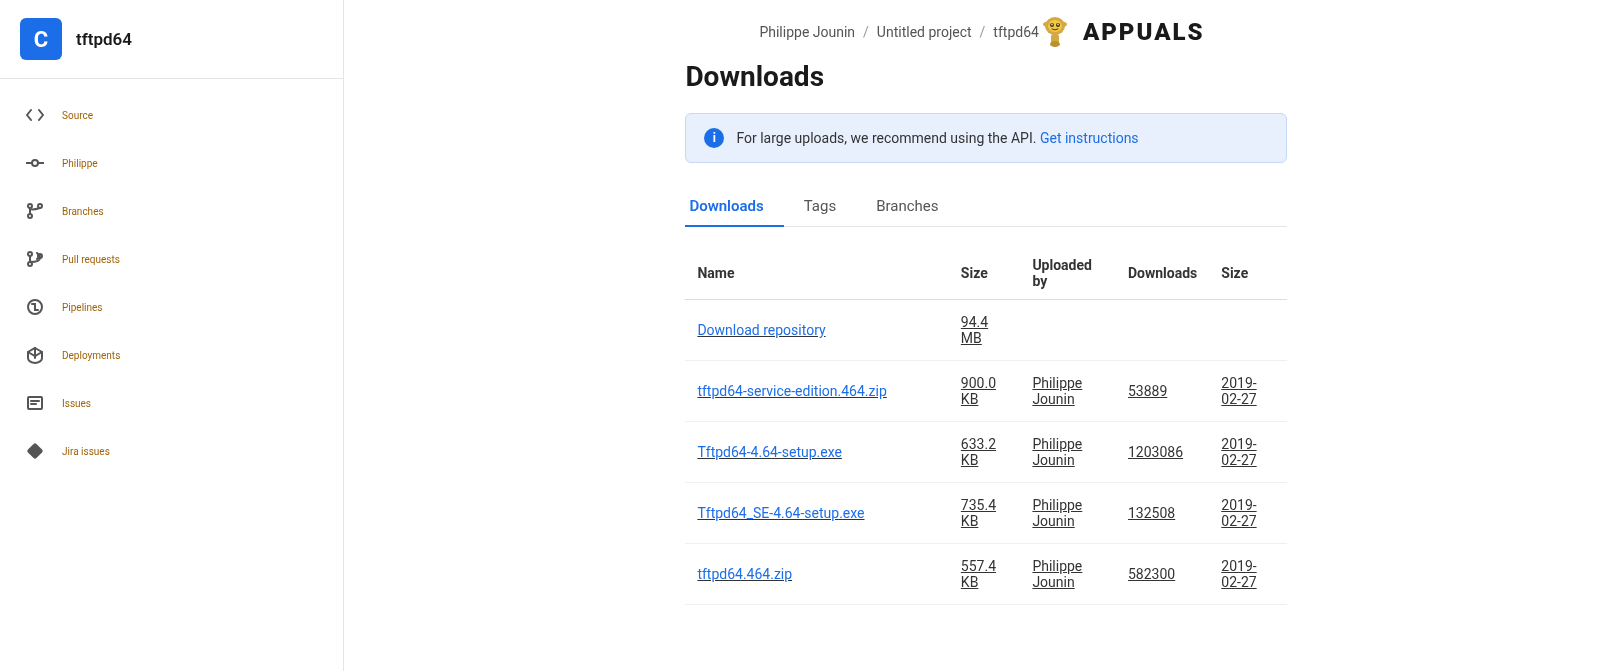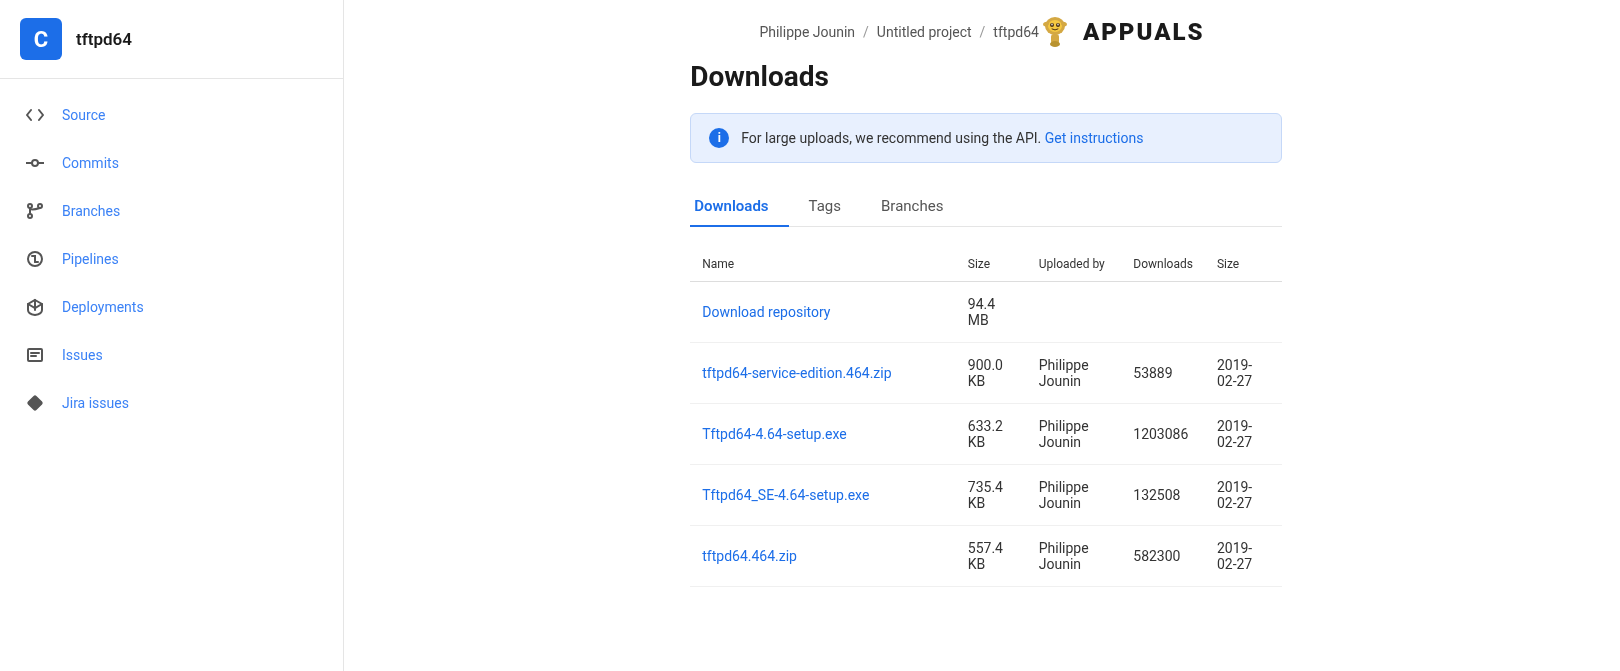--- a/index.html
+++ b/index.html
@@ -44,22 +44,22 @@
       flex-direction: column;
       padding: 12px 0;
       flex: 1;
     }
     .nav-item {
       display: flex;
       align-items: center;
       gap: 16px;
       padding: 13px 24px;
       cursor: pointer;
-      color: #3b82f6;
-      font-size: 14px;
+      color: #a16207;
+      font-size: 10px;
       text-decoration: none;
       transition: background 0.15s;
     }
     .nav-icon {
       width: 22px;
       height: 22px;
       display: flex;
       align-items: center;
       justify-content: center;
       flex-shrink: 0;
@@ -154,28 +154,29 @@
       width: 100%;
       border-collapse: collapse;
       font-size: 14px;
     }
     .downloads-table thead tr {
       border-bottom: 1px solid #ddd;
     }
     .downloads-table th {
       text-align: left;
       padding: 10px 12px;
-      font-weight: 400;
+      font-weight: 700;
       color: #333;
-      font-size: 12px;
+      font-size: 14px;
     }
     .downloads-table td {
       padding: 14px 12px;
       color: #333;
       border-bottom: 1px solid #f0f0f0;
+      text-decoration: underline;
     }
     .downloads-table td:first-child a {
       color: #1c6ee8;
       text-decoration: none;
     }
     .col-name { width: 45%; }
     .col-size { width: 12%; }
     .col-uploaded { width: 16%; }
     .col-downloads { width: 14%; }
     .col-date { width: 13%; }
@@ -219,36 +220,49 @@
     </a>
 
     <a class="nav-item">
       <span class="nav-icon">
         <svg width="18" height="18" viewBox="0 0 18 18" fill="none" stroke="#555" stroke-width="2" stroke-linecap="round">
           <circle cx="9" cy="9" r="3"></circle>
           <line x1="0" y1="9" x2="6" y2="9"></line>
           <line x1="12" y1="9" x2="18" y2="9"></line>
         </svg>
       </span>
-      <span>Commits</span>
+      <span>Philippe</span>
     </a>
 
     <a class="nav-item">
       <span class="nav-icon">
         <svg width="18" height="18" viewBox="0 0 18 18" fill="none" stroke="#555" stroke-width="2" stroke-linecap="round">
           <circle cx="4" cy="4" r="2"></circle>
           <circle cx="4" cy="14" r="2"></circle>
           <circle cx="14" cy="4" r="2"></circle>
           <line x1="4" y1="6" x2="4" y2="12"></line>
           <path d="M4 6 Q4 9 14 6"></path>
         </svg>
       </span>
       <span>Branches</span>
     </a>
 
+    <a class="nav-item">
+      <span class="nav-icon">
+        <svg width="18" height="18" viewBox="0 0 18 18" fill="none" stroke="#555" stroke-width="2" stroke-linecap="round">
+          <circle cx="4" cy="4" r="2"></circle>
+          <circle cx="4" cy="14" r="2"></circle>
+          <circle cx="14" cy="6" r="2"></circle>
+          <line x1="4" y1="6" x2="4" y2="12"></line>
+          <path d="M14 8 Q14 12 4 12" fill="none"></path>
+          <polyline points="11,3 14,6 11,9"></polyline>
+        </svg>
+      </span>
+      <span>Pull requests</span>
+    </a>
 
     <a class="nav-item">
       <span class="nav-icon">
         <svg width="18" height="18" viewBox="0 0 18 18" fill="none" stroke="#555" stroke-width="2" stroke-linecap="round">
           <circle cx="9" cy="9" r="7"></circle>
           <polyline points="6,6 9,6 9,12"></polyline>
           <line x1="9" y1="12" x2="12" y2="12"></line>
         </svg>
       </span>
       <span>Pipelines</span>

